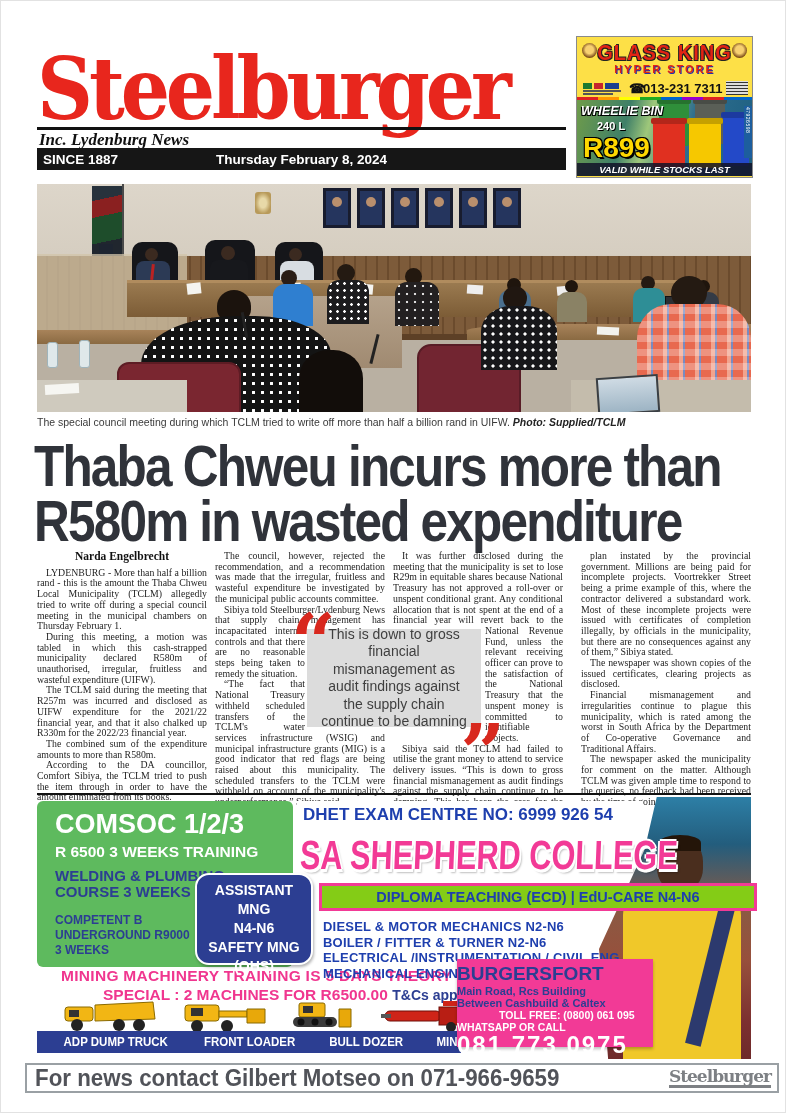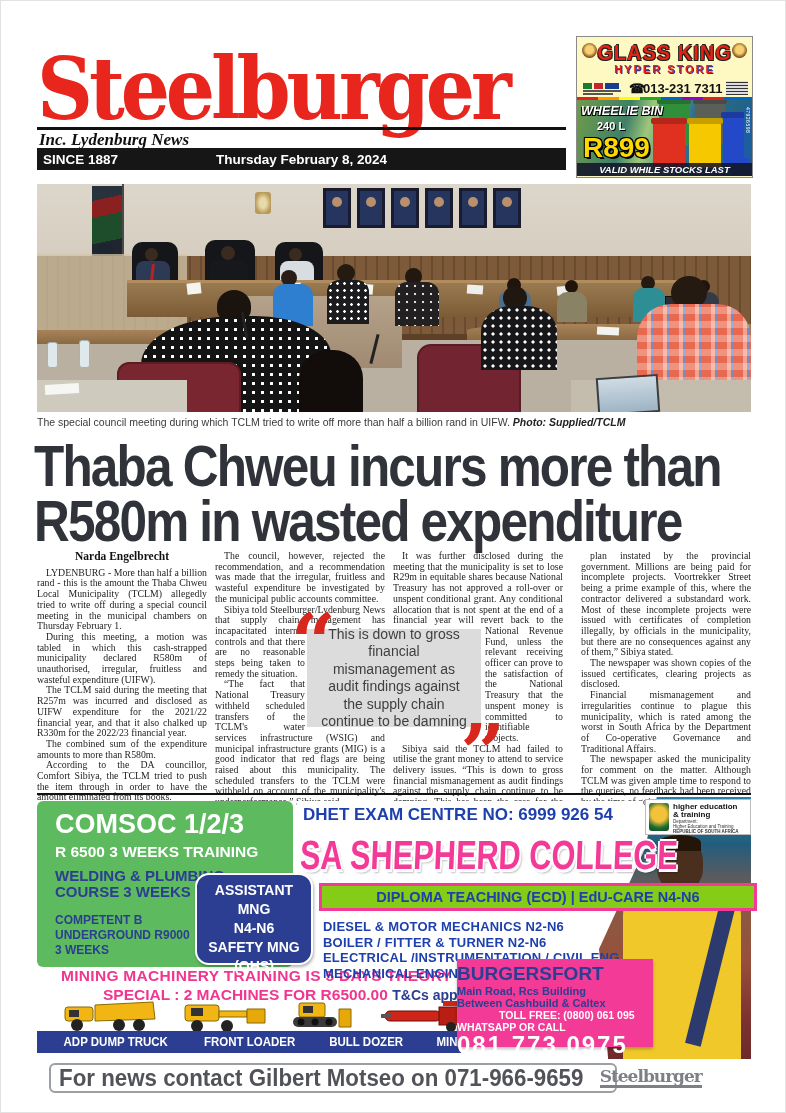--- a/index.html
+++ b/index.html
@@ -6,21 +6,21 @@
   #page{position:relative;width:786px;height:1113px;background:#fff;overflow:hidden;
         font-family:"Liberation Sans",sans-serif;border:1px solid #e2e2e2;box-sizing:border-box;}
   .abs{position:absolute;}
   
   .masthead-title{font-family:"DejaVu Serif",serif;font-weight:bold;color:#e8261d;
     font-size:76px;letter-spacing:-4px;line-height:1;transform:scale(1.02,1.12);transform-origin:left top;}
   .masthead-rule{background:#111;height:3px;}
   .tagline{font-family:"Liberation Serif",serif;font-style:italic;font-weight:bold;font-size:17px;color:#111;}
   .datebar{background:#161616;color:#fff;font-weight:bold;font-size:13.5px;display:flex;align-items:center;}
   
-  .gk{border:1px solid #8a8a8a;background:#fef9c3;overflow:hidden;}
+  .gk{border:1px solid #8a8a8a;background:#fde047;overflow:hidden;}
   .gk-name{color:#e22314;font-weight:bold;font-size:20px;letter-spacing:1px;
     text-shadow:1px 1px 0 #222,-1px 1px 0 #222,1px -1px 0 #222;transform:scaleY(1.1);}
   .gk-sub{color:#e22314;font-weight:bold;font-size:11px;letter-spacing:2px;text-shadow:1px 1px 0 #2233aa;}
   .gk-phone{color:#111;font-weight:bold;font-size:13px;}
   .lion{width:15px;height:15px;border-radius:50%;background:radial-gradient(circle at 50% 45%,#f7d071 35%,#7a4a18 70%,#3a2408);}
   .bin{position:absolute;border-radius:3px 3px 2px 2px;}
   .bin:before{content:"";position:absolute;left:-2px;top:-4px;width:calc(100% + 4px);height:6px;border-radius:2px;background:inherit;filter:brightness(0.8);}
   
   .headline{font-weight:bold;color:#30333a;font-size:55px;line-height:52px;letter-spacing:-2px;
     transform:scale(0.9,1.06);transform-origin:left top;white-space:nowrap;}
@@ -266,28 +266,20 @@
       <div class="abs comsoc-title" style="left:18px;top:8px;">COMSOC 1/2/3</div>
       <div class="abs" style="left:18px;top:42px;font-weight:bold;font-size:15.5px;">R 6500 3 WEEKS TRAINING</div>
       <div class="abs navy" style="left:18px;top:66px;font-weight:bold;font-size:15px;">WELDING &amp; PLUMBING</div>
       <div class="abs navy" style="left:18px;top:82px;font-weight:bold;font-size:15px;">COURSE 3 WEEKS</div>
       <div class="abs navy" style="left:18px;top:112px;font-weight:bold;font-size:12px;">COMPETENT B</div>
       <div class="abs navy" style="left:18px;top:127px;font-weight:bold;font-size:12px;">UNDERGROUND R9000</div>
       <div class="abs navy" style="left:18px;top:142px;font-weight:bold;font-size:12px;">3 WEEKS</div>
     </div>
 
     <div class="abs" style="left:260px;top:4px;width:346px;height:28px;background:#fff;color:#1e3fae;font-weight:bold;font-size:17px;line-height:28px;padding-left:6px;box-sizing:border-box;white-space:nowrap;">DHET EXAM CENTRE NO: 6999 926 54</div>
-    <div class="abs" style="left:608px;top:2px;width:106px;height:36px;background:#fff;border:1px solid #bbb;box-sizing:border-box;z-index:5;">
-      <div class="abs" style="left:3px;top:3px;width:20px;height:28px;background:radial-gradient(circle at 50% 40%,#f3c13a 38%,#1b6b33 70%,#0f4a22);border-radius:3px;"></div>
-      <div class="abs" style="left:27px;top:2px;font-weight:bold;font-size:8px;color:#111;">higher education</div>
-      <div class="abs" style="left:27px;top:10px;font-weight:bold;font-size:8px;color:#111;">&amp; training</div>
-      <div class="abs" style="left:27px;top:19px;font-size:4.5px;color:#333;">Department:</div>
-      <div class="abs" style="left:27px;top:24px;font-size:4.5px;color:#333;">Higher Education and Training</div>
-      <div class="abs" style="left:27px;top:29px;font-size:4.5px;font-weight:bold;color:#333;">REPUBLIC OF SOUTH AFRICA</div>
-    </div>
 
     <div class="abs college-name" style="left:264px;top:36px;z-index:6;">SA SHEPHERD COLLEGE</div>
 
     <div class="abs assist-box" style="left:158px;top:76px;width:118px;height:92px;z-index:7;padding-top:6px;box-sizing:border-box;">
       <div>ASSISTANT MNG</div>
       <div>N4-N6</div>
       <div>SAFETY MNG</div>
       <div>(OHS)</div>
     </div>
 
@@ -360,18 +352,18 @@
     <div class="abs bf-box" style="left:420px;top:162px;width:196px;height:88px;z-index:8;">
       <div class="navy" style="font-weight:bold;font-size:19px;margin-top:4px;">BURGERSFORT</div>
       <div class="navy" style="font-weight:bold;font-size:11px;">Main Road, Rcs Building</div>
       <div class="navy" style="font-weight:bold;font-size:11px;">Between Cashbuild &amp; Caltex</div>
       <div style="color:#fff;font-weight:bold;font-size:10.5px;margin-left:42px;">TOLL FREE: (0800) 061 095</div>
       <div style="color:#fff;font-weight:bold;font-size:10.5px;">WHATSAPP OR CALL</div>
       <div style="color:#fff;font-weight:bold;font-size:24px;letter-spacing:2px;line-height:1;">081 773 0975</div>
     </div>
   </div>
 
-  <div class="abs footer-bar" style="left:48px;top:1062px;width:568px;height:30px;border-radius:6px;">
+  <div class="abs footer-bar" style="left:24px;top:1062px;width:754px;height:30px;">
     <span class="footer-text" style="margin-left:8px;">For news contact  Gilbert Motseo on 071-966-9659</span>
     <span class="mini-logo" style="margin-left:auto;margin-right:6px;">Steelburger</span>
   </div>
 
 </div>
 
 </body></html>

